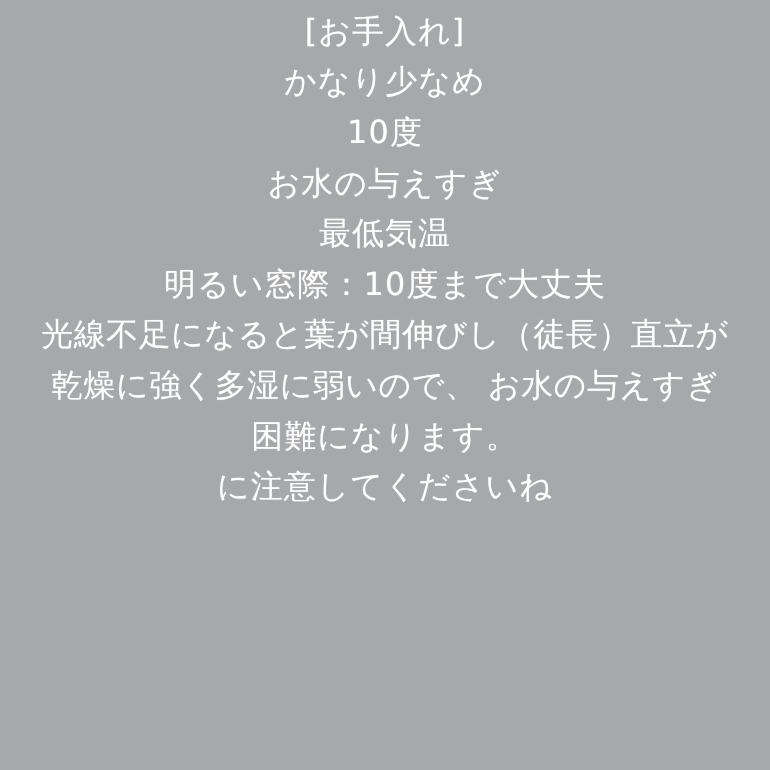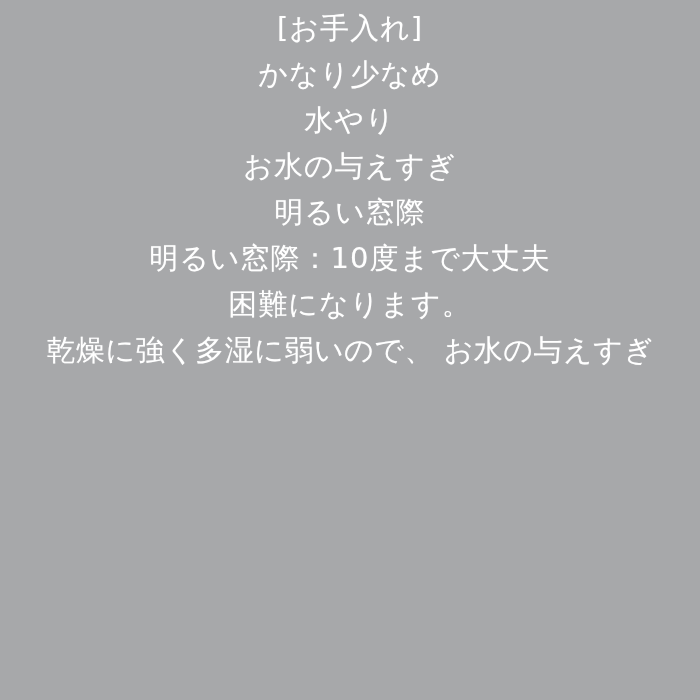--- a/index.html
+++ b/index.html
@@ -38,19 +38,21 @@
   .line.wide {
     letter-spacing: 0.5px;
   }
 </style>
 </head>
 <body>
 
 <div class="card">
   <div class="line">[お手入れ]</div>
   <div class="line">かなり少なめ</div>
-  <div class="line">水やり</div>
+  <div class="line">10度</div>
   <div class="line">お水の与えすぎ</div>
-  <div class="line">明るい窓際</div>
+  <div class="line">最低気温</div>
   <div class="line">明るい窓際：10度まで大丈夫</div>
+  <div class="line wide">光線不足になると葉が間伸びし（徒長）直立が</div>
+  <div class="line wide">乾燥に強く多湿に弱いので、 お水の与えすぎ</div>
   <div class="line">困難になります。</div>
-  <div class="line wide">乾燥に強く多湿に弱いので、 お水の与えすぎ</div>
+  <div class="line">に注意してくださいね</div>
 </div>
 
 </body></html>

